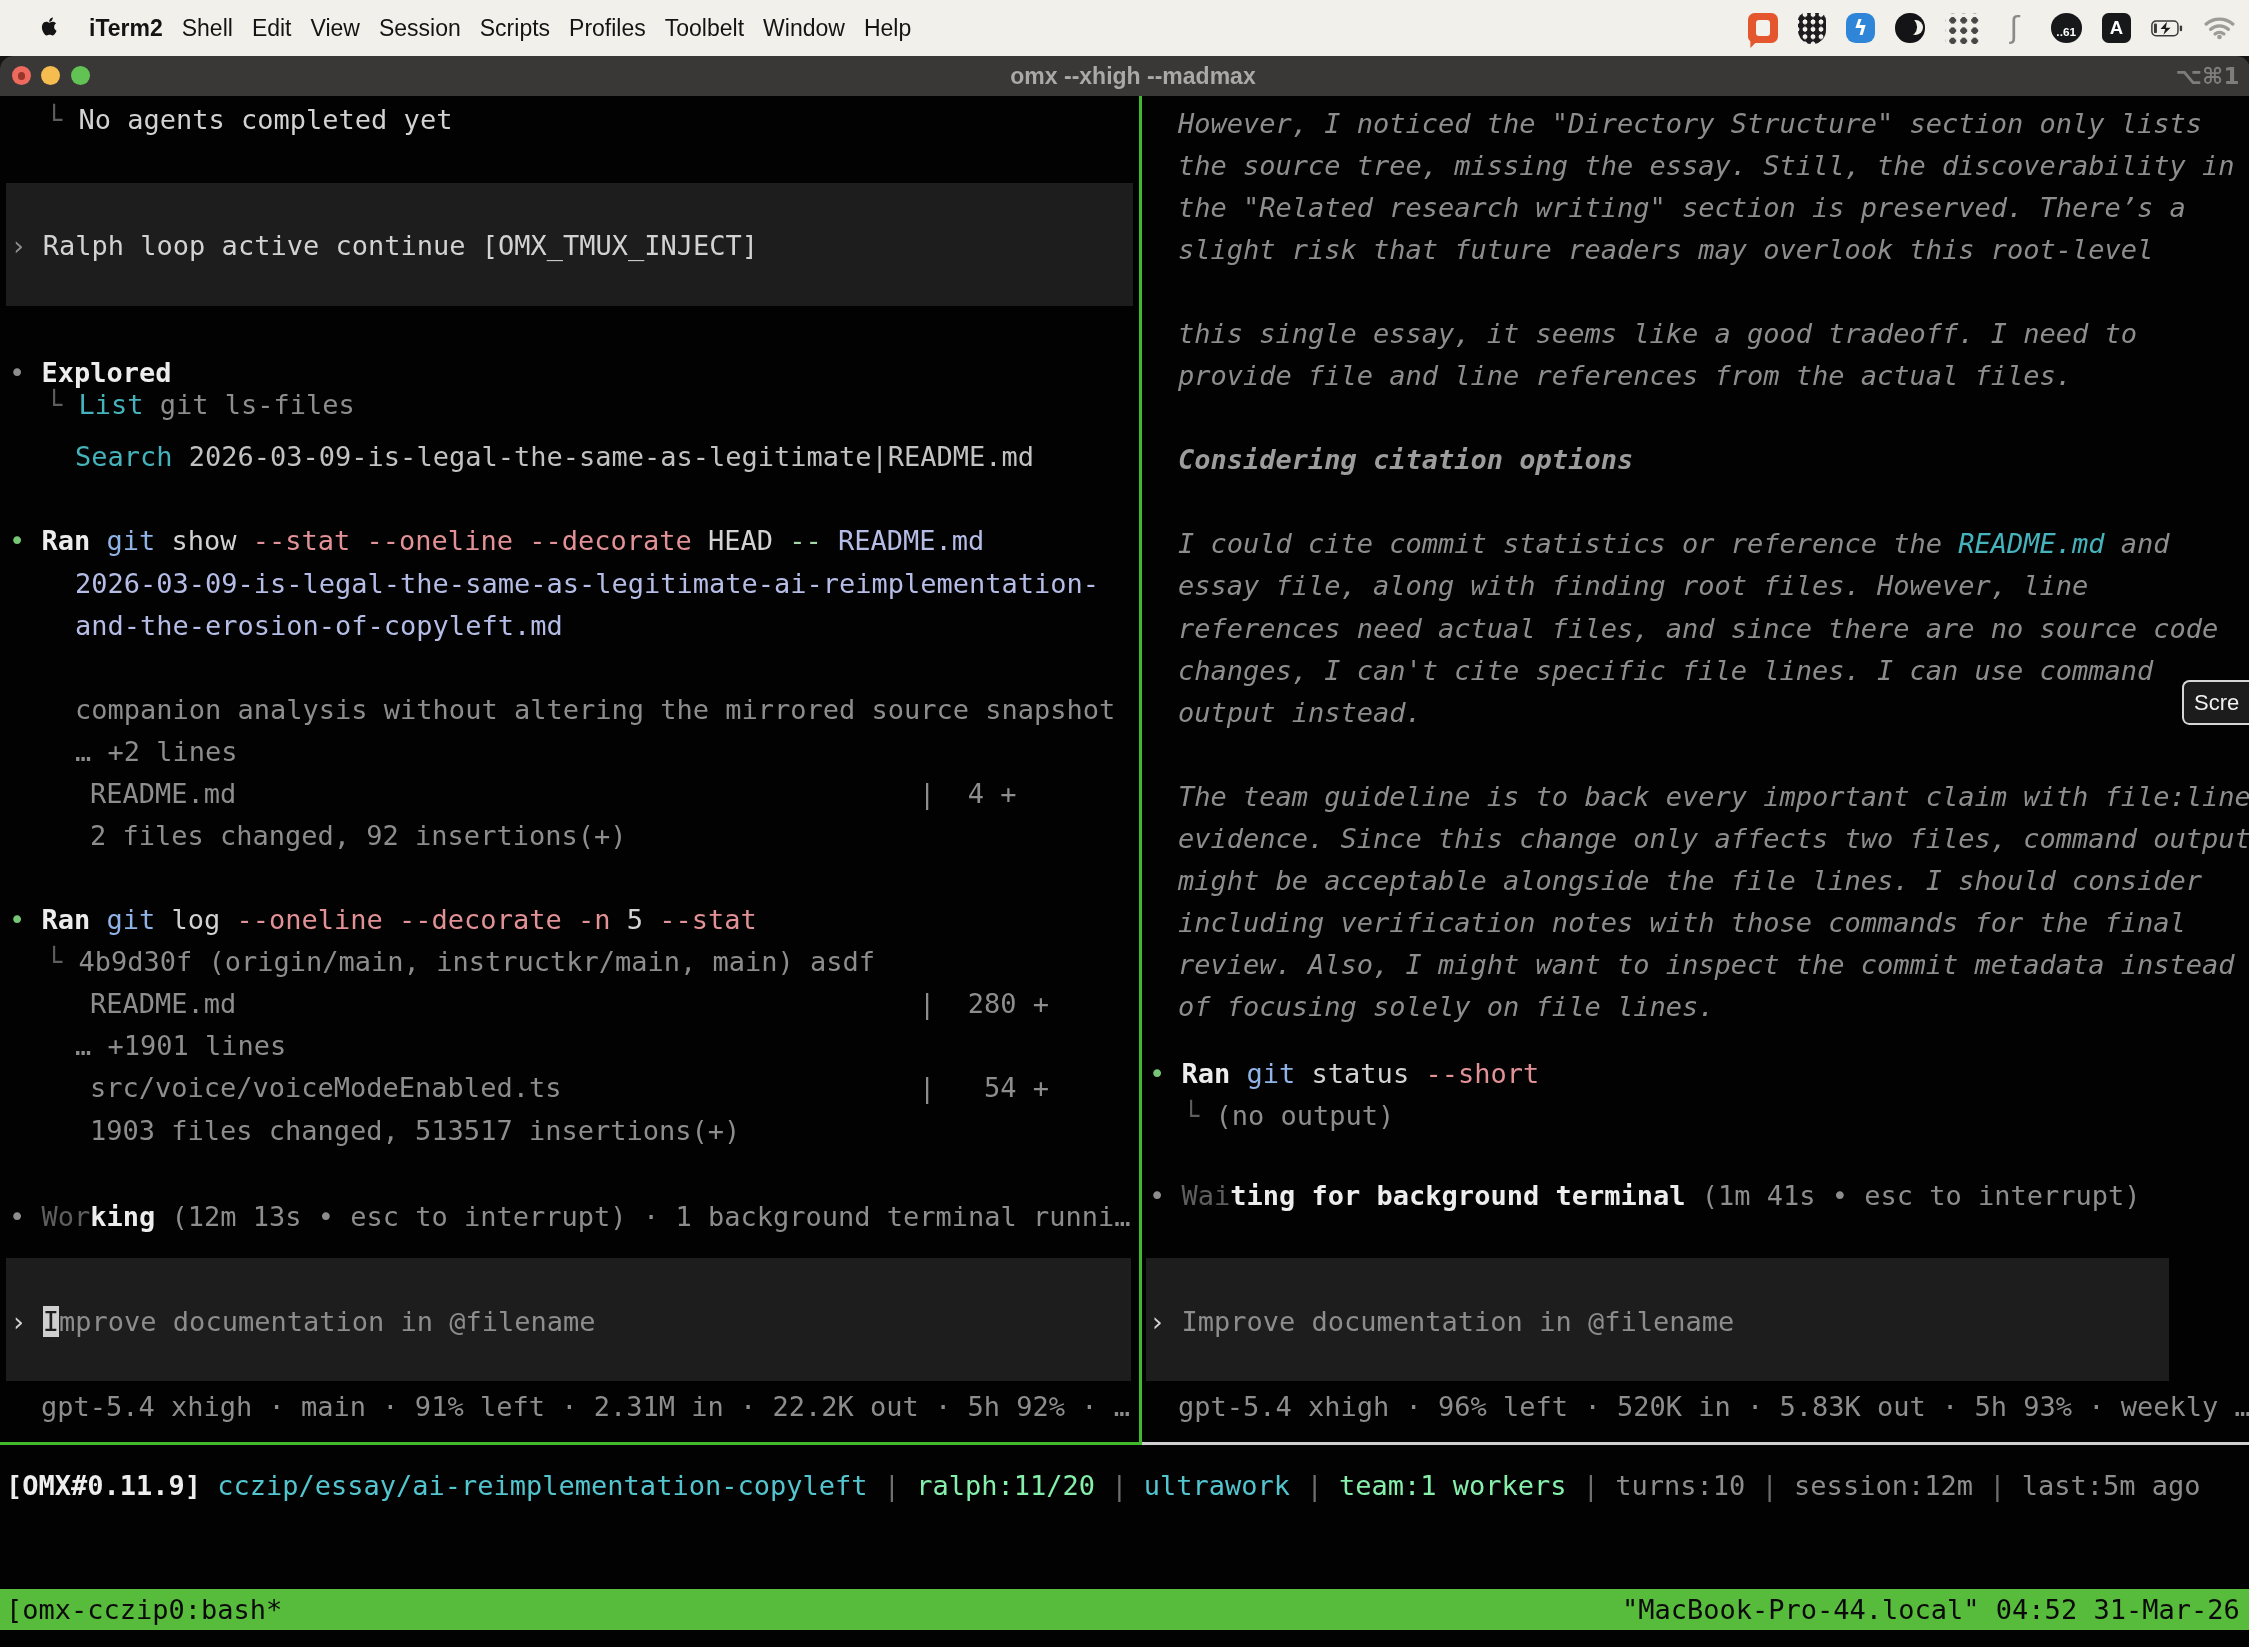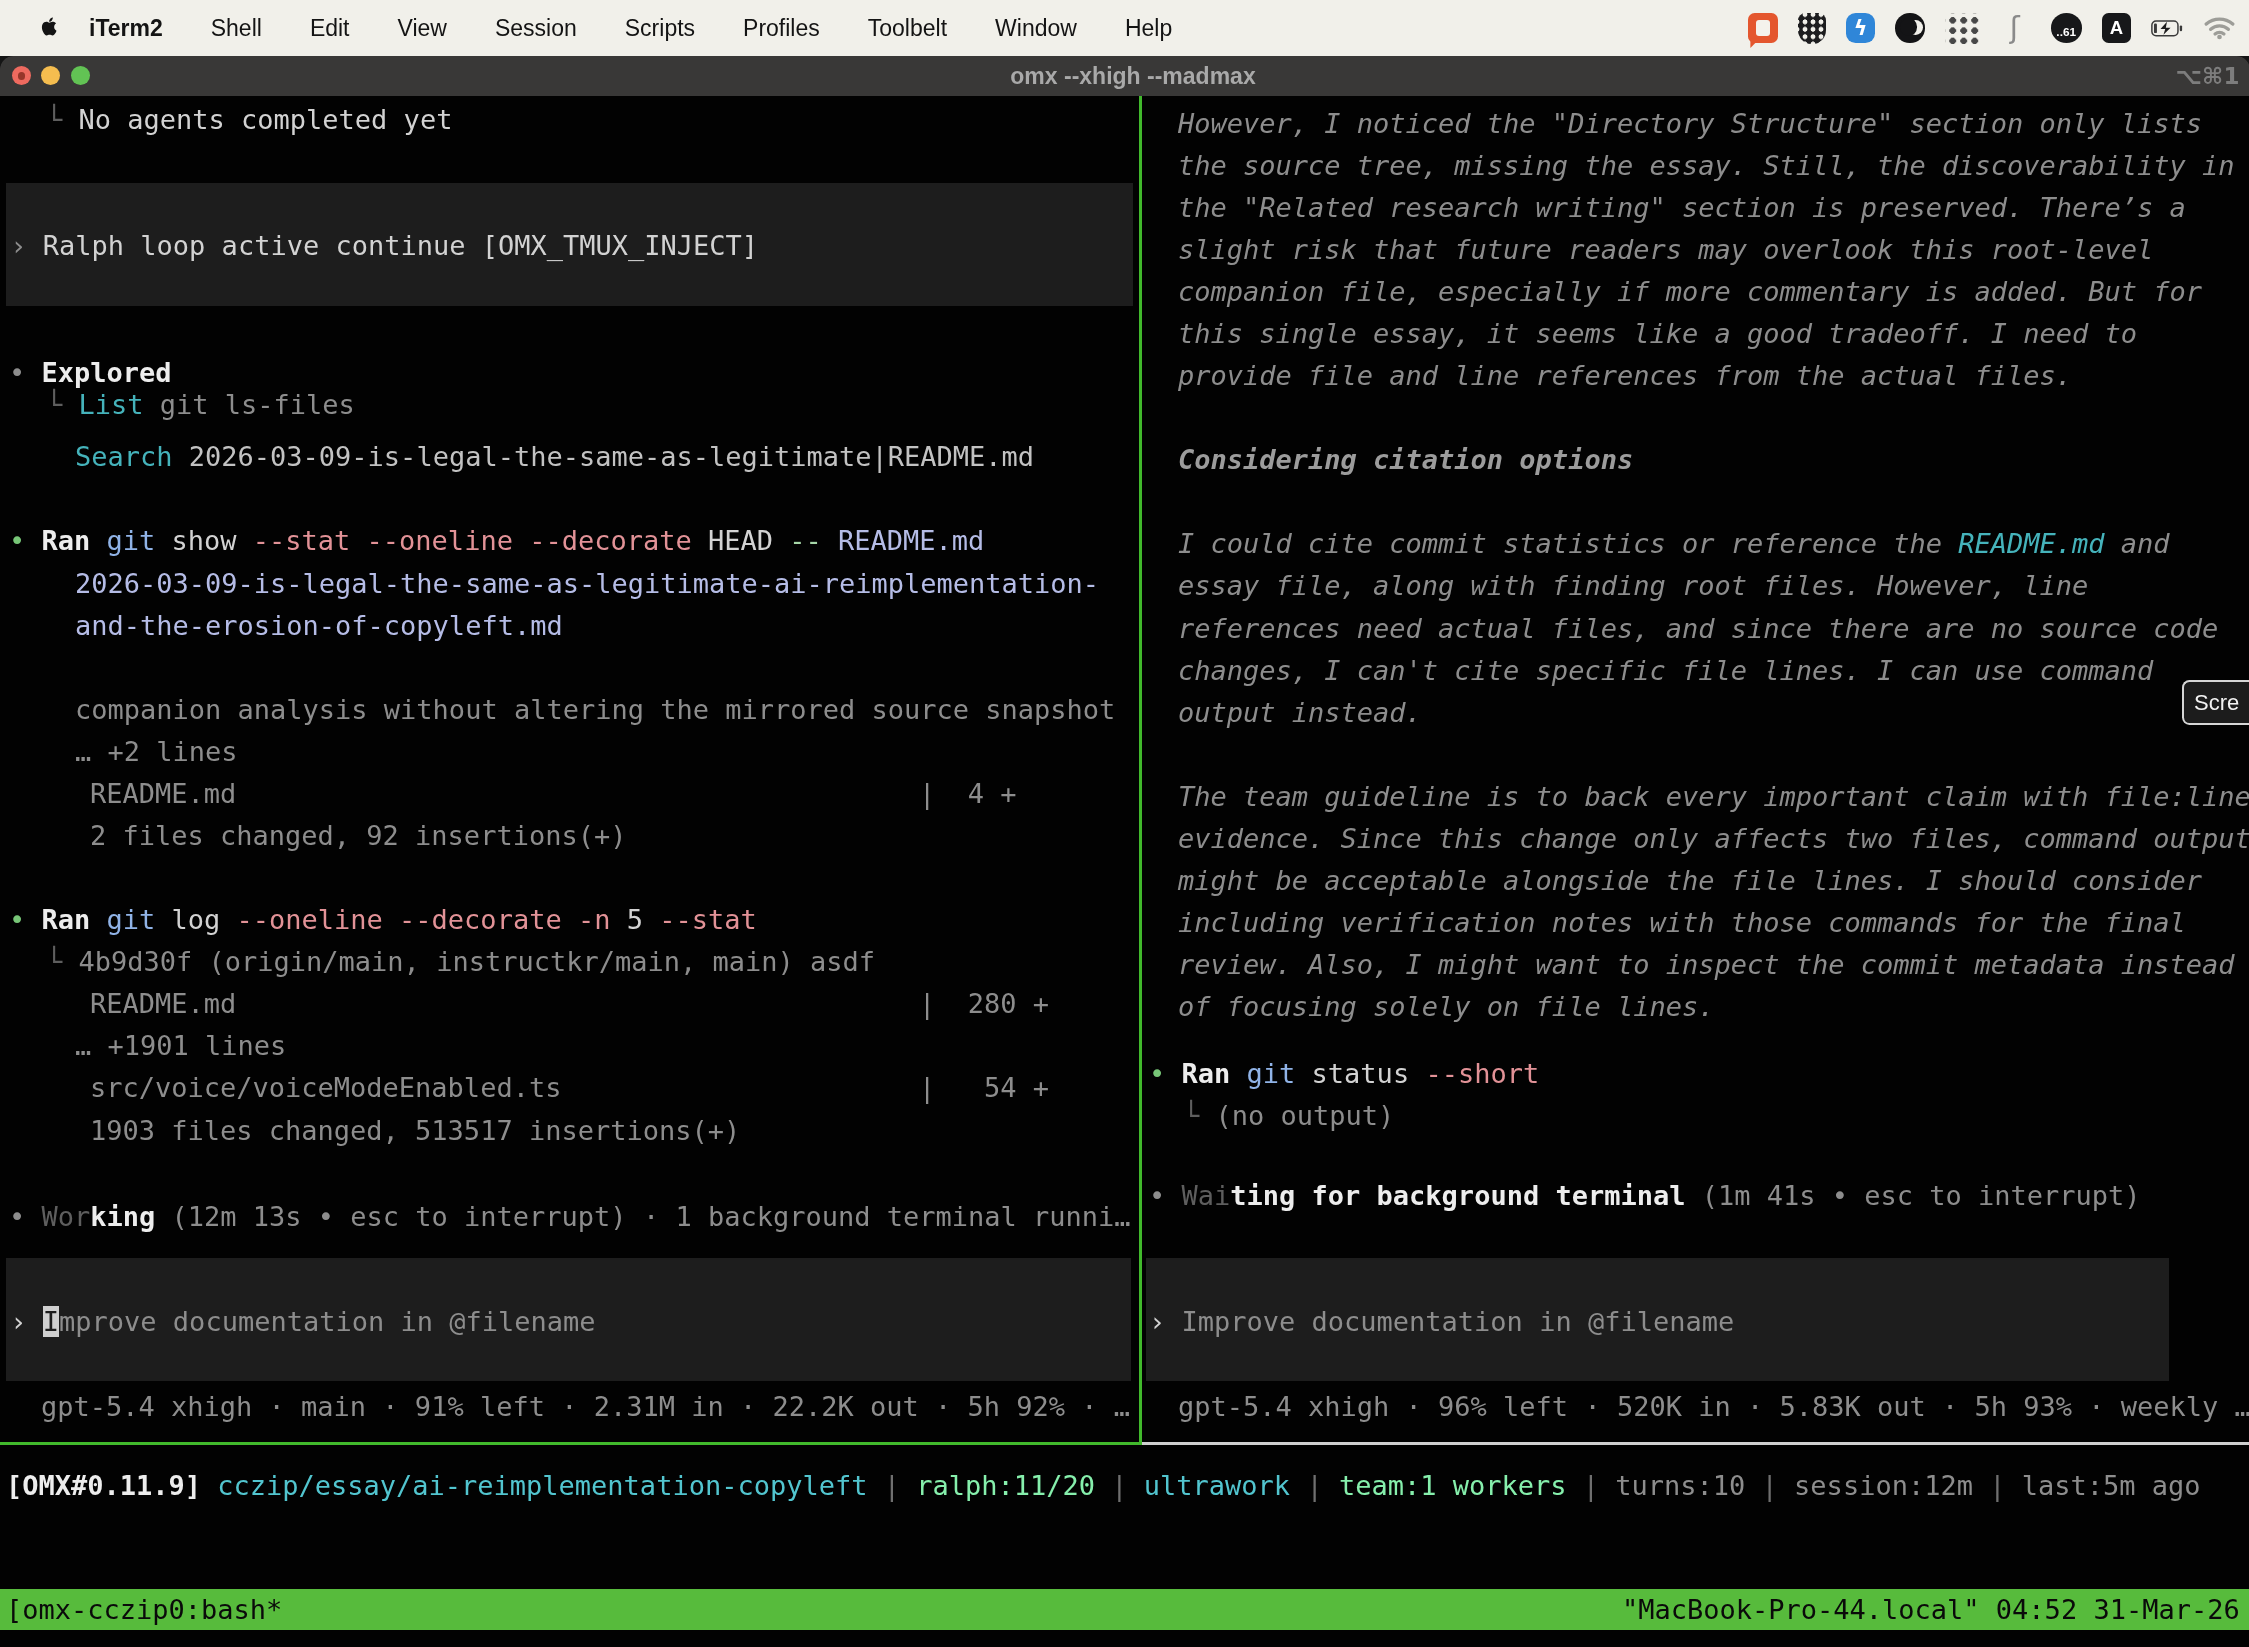--- a/index.html
+++ b/index.html
@@ -1,20 +1,20 @@
 <!DOCTYPE html>
 <html style="font-size:11.8px"><head>
 <meta charset="utf-8">
 <style>
   html,body{margin:0;padding:0;background:#151515;}
   .screen{position:relative;width:2250px;height:1648px;overflow:hidden;background:#151515;font-family:"Liberation Sans",sans-serif;}
   
   .menubar{position:absolute;left:0;top:0;width:100%;height:56px;background:#f1f0ea;}
   .apple{position:absolute;left:40px;top:14.8px;width:20.7px;height:25px;}
-  .menu-row{position:absolute;left:89px;top:0;height:56px;display:flex;align-items:center;gap:48px;}
+  .menu-row{position:absolute;left:89px;top:0;height:56px;display:flex;align-items:center;gap:19px;}
   .menu-item{font-size:23px;color:#141414;white-space:nowrap;}
   .menu-item.first{font-weight:bold;}
   .icon-row{position:absolute;right:14.8px;top:0;height:56px;display:flex;align-items:center;gap:20px;}
   .mi{position:relative;display:inline-flex;align-items:center;justify-content:center;width:32px;height:32px;}
   .mi[data-name="chat-badge-icon"]{width:29.5px;height:29.5px;background:#e4562e;border-radius:6.6px;}
   .mi[data-name="chat-badge-icon"]::after{content:"";width:13.3px;height:16px;background:#f4f2ec;border-radius:3px;}
   .mi[data-name="chat-badge-icon"]::before{content:"";position:absolute;left:2.2px;bottom:-5.2px;width:9.6px;height:9.6px;background:#e4562e;clip-path:polygon(0 0,100% 0,0 100%);}
   .mi[data-name="grid-shield-icon"]{width:28px;height:31px;background:#1d1d1f;border-radius:7.4px 7.4px 46% 46%;background-image:radial-gradient(circle,#f1f0ea 2.2px,transparent 2.7px);background-size:8px 7.4px;background-position:3px 5.2px;}
   .mi[data-name="hexagon-bolt-icon"]{width:29.5px;height:29.5px;background:#2f86d8;border-radius:9.6px;color:#fff;font-size:20.7px;font-weight:bold;font-family:"DejaVu Sans",sans-serif;}
   .mi[data-name="disk-icon"]{width:29.5px;height:29.5px;background:#141416;border-radius:50%;overflow:hidden;}
@@ -155,21 +155,20 @@
         <div class="line" data-name="elision-line" style="left: 75px; top: 929px;"><span class="c-g">… +1901 lines</span></div>
         <div class="line" data-name="diffstat-line" style="left: 90px; top: 971px;"><span class="c-g">src/voice/voiceModeEnabled.ts                      |   54 +</span></div>
         <div class="line" data-name="diffstat-line" style="left: 90px; top: 1014px;"><span class="c-g">1903 files changed, 513517 insertions(+)</span></div>
         <div class="line" data-name="working-status-line" style="left: 8.9px; top: 1100px;"><span class="c-g">• </span><span class="c-dim">Wor</span><span class="c-b">king</span><span class="c-g"> (12m 13s • esc to interrupt) · 1 background terminal runni…</span></div>
         <div class="line" data-name="prompt-input-left" style="left: 10.3px; top: 1205px;"><span class="c-w">› </span><span class="c-cur">I</span><span class="c-g">mprove documentation in @filename</span></div>
         <div class="line" data-name="model-status-left" style="left: 41px; top: 1290px;"><span class="c-g">gpt-5.4 xhigh · main · 91% left · 2.31M in · 22.2K out · 5h 92% · …</span></div>
         <div class="line" data-name="thinking-paragraph" style="left: 1178px; top: 6.6px;"><span class="c-gi">However, I noticed the "Directory Structure" section only lists</span></div>
         <div class="line" data-name="thinking-paragraph" style="left: 1178px; top: 49px;"><span class="c-gi">the source tree, missing the essay. Still, the discoverability in</span></div>
         <div class="line" data-name="thinking-paragraph" style="left: 1178px; top: 91px;"><span class="c-gi">the "Related research writing" section is preserved. There’s a</span></div>
         <div class="line" data-name="thinking-paragraph" style="left: 1178px; top: 133px;"><span class="c-gi">slight risk that future readers may overlook this root-level</span></div>
-        <div class="line" data-name="thinking-paragraph" style="left: 1178px; top: 175px;"><span class="c-gi">companion file, especially if more commentary is added. But for</span></div>
         <div class="line" data-name="thinking-paragraph" style="left: 1178px; top: 217px;"><span class="c-gi">this single essay, it seems like a good tradeoff. I need to</span></div>
         <div class="line" data-name="thinking-paragraph" style="left: 1178px; top: 259px;"><span class="c-gi">provide file and line references from the actual files.</span></div>
         <div class="line" data-name="thinking-heading" style="left: 1178px; top: 343px;"><span class="c-bi">Considering citation options</span></div>
         <div class="line" data-name="thinking-paragraph" style="left: 1178px; top: 427px;"><span class="c-gi">I could cite commit statistics or reference the </span><span class="c-ti">README.md</span><span class="c-gi"> and</span></div>
         <div class="line" data-name="thinking-paragraph" style="left: 1178px; top: 469px;"><span class="c-gi">essay file, along with finding root files. However, line</span></div>
         <div class="line" data-name="thinking-paragraph" style="left: 1178px; top: 512px;"><span class="c-gi">references need actual files, and since there are no source code</span></div>
         <div class="line" data-name="thinking-paragraph" style="left: 1178px; top: 554px;"><span class="c-gi">changes, I can't cite specific file lines. I can use command</span></div>
         <div class="line" data-name="thinking-paragraph" style="left: 1178px; top: 596px;"><span class="c-gi">output instead.</span></div>
         <div class="line" data-name="thinking-paragraph" style="left: 1178px; top: 680px;"><span class="c-gi">The team guideline is to back every important claim with file:line</span></div>
         <div class="line" data-name="thinking-paragraph" style="left: 1178px; top: 722px;"><span class="c-gi">evidence. Since this change only affects two files, command output</span></div>

